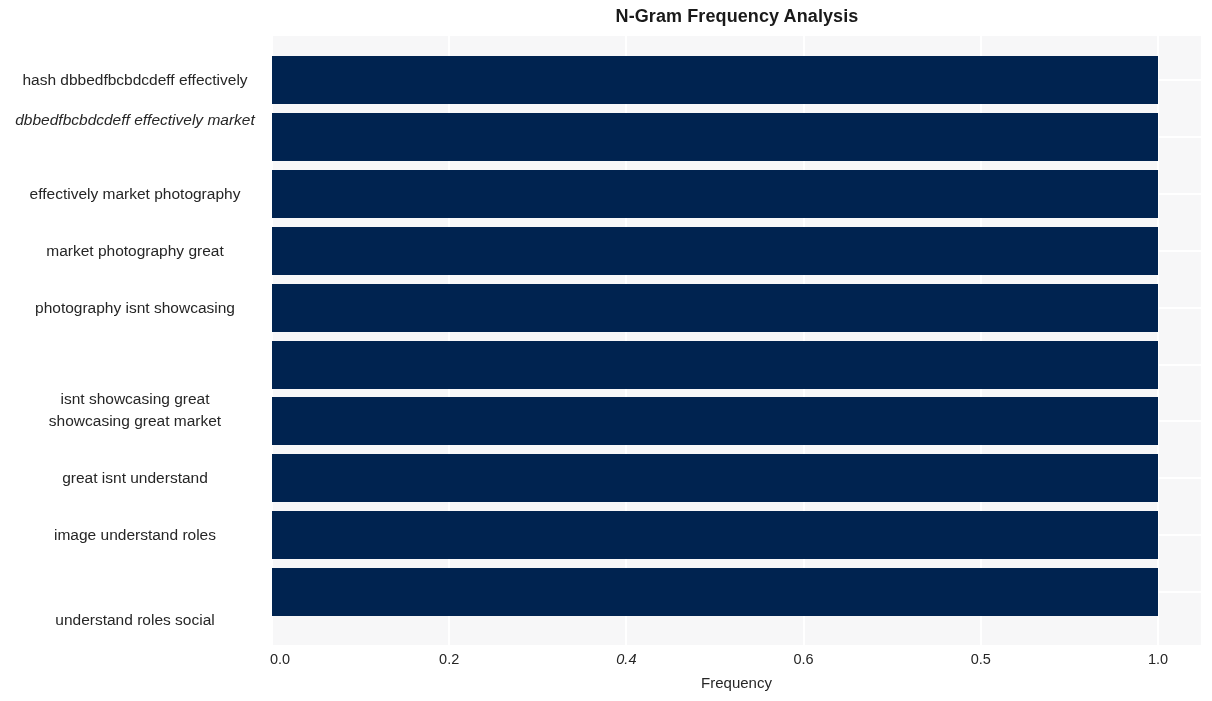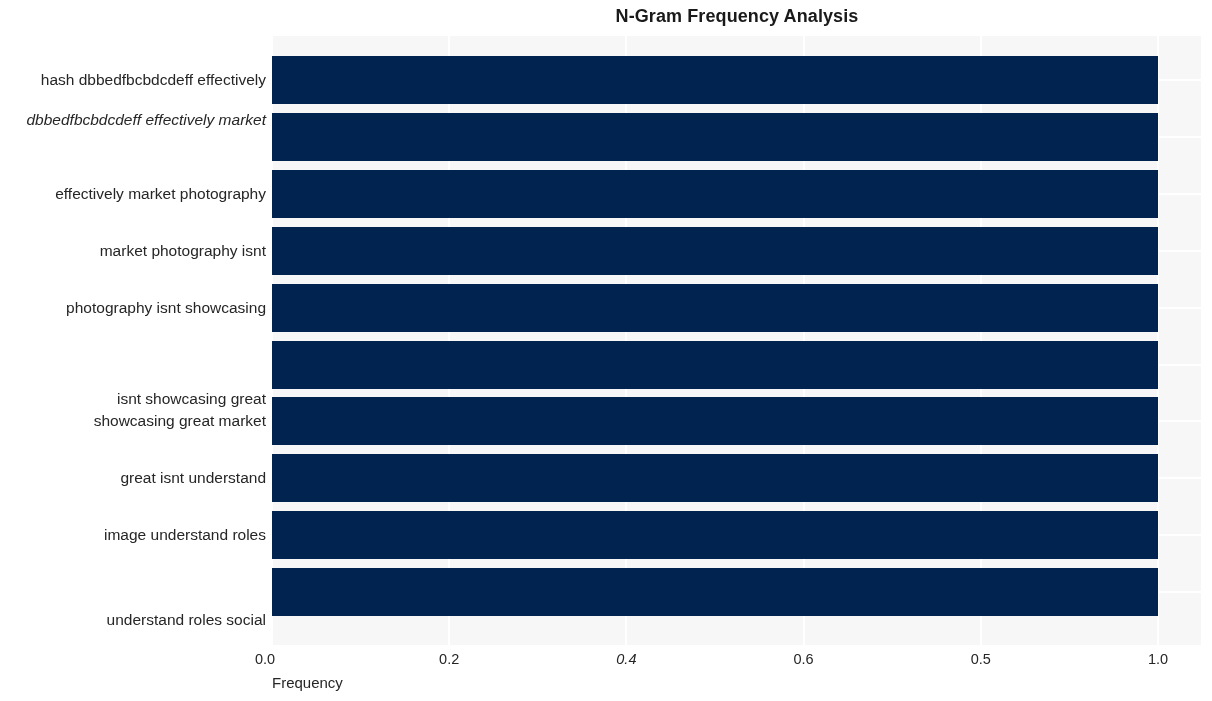--- a/index.html
+++ b/index.html
@@ -69,21 +69,21 @@
     position: absolute;
     left: 0;
     background: #002350;
   }
 
   
   .ycat {
     position: absolute;
     right: 0;
     width: 262px;
-    text-align: right;
+    text-align: center;
     font-size: 15.5px;
     color: #262626;
     white-space: nowrap;
     line-height: 1;
   }
   #y-labels {
     position: absolute;
     left: 0;
     top: 36px;
     width: 266px;
@@ -107,20 +107,21 @@
     font-size: 14.5px;
     color: #262626;
     line-height: 1.2;
   }
 
   #x-axis-label {
     position: absolute;
     left: 272px;
     top: 674px;
     width: 929px;
+    text-align: center;
     font-size: 15px;
     color: #262626;
     line-height: 1.2;
   }
 </style>
 </head>
 <body>
 
 <div id="figure">
 
@@ -154,32 +155,32 @@
       <div class="bar" title="great image understand: 1" style="top: 418px; height: 48px; width: 886px; background: rgb(0, 35, 80);"></div>
       <div class="bar" title="image understand roles: 1" style="top: 475px; height: 48px; width: 886px; background: rgb(0, 35, 80);"></div>
       <div class="bar" title="understand roles social: 1" style="top: 532px; height: 48px; width: 886px; background: rgb(0, 35, 80);"></div>
     </div>
 
   <div id="y-labels">
 
   <div class="ycat" style="top: 36px;">hash dbbedfbcbdcdeff effectively</div>
       <div class="ycat" style="top: 76px; font-style: italic;">dbbedfbcbdcdeff effectively market</div>
       <div class="ycat" style="top: 150px;">effectively market photography</div>
-      <div class="ycat" style="top: 207px;">market photography isnt</div>
+      <div class="ycat" style="top: 207px;">market photography great</div>
       <div class="ycat" style="top: 264px;">photography isnt showcasing</div>
       <div class="ycat" style="top: 321px; margin-top: 34px;">isnt showcasing great</div>
       <div class="ycat" style="top: 377px;">showcasing great market</div>
       <div class="ycat" style="top: 434px;">great isnt understand</div>
       <div class="ycat" style="top: 491px;">image understand roles</div>
       <div class="ycat" style="top: 548px; margin-top: 28px;">understand roles social</div>
     </div>
 
   <div id="x-ticks">
 
-  <div class="xtick" style="left: 265px;">0.0</div>
+  <div class="xtick" style="left: 280px;">0.0</div>
       <div class="xtick" style="left: 449.2px;">0.2</div>
       <div class="xtick" style="left: 626.4px; font-style: italic;">0.4</div>
       <div class="xtick" style="left: 803.6px;">0.6</div>
       <div class="xtick" style="left: 980.8px;">0.5</div>
       <div class="xtick" style="left: 1158px;">1.0</div>
     </div>
 
   <div id="x-axis-label">Frequency</div>
 
 </div>

